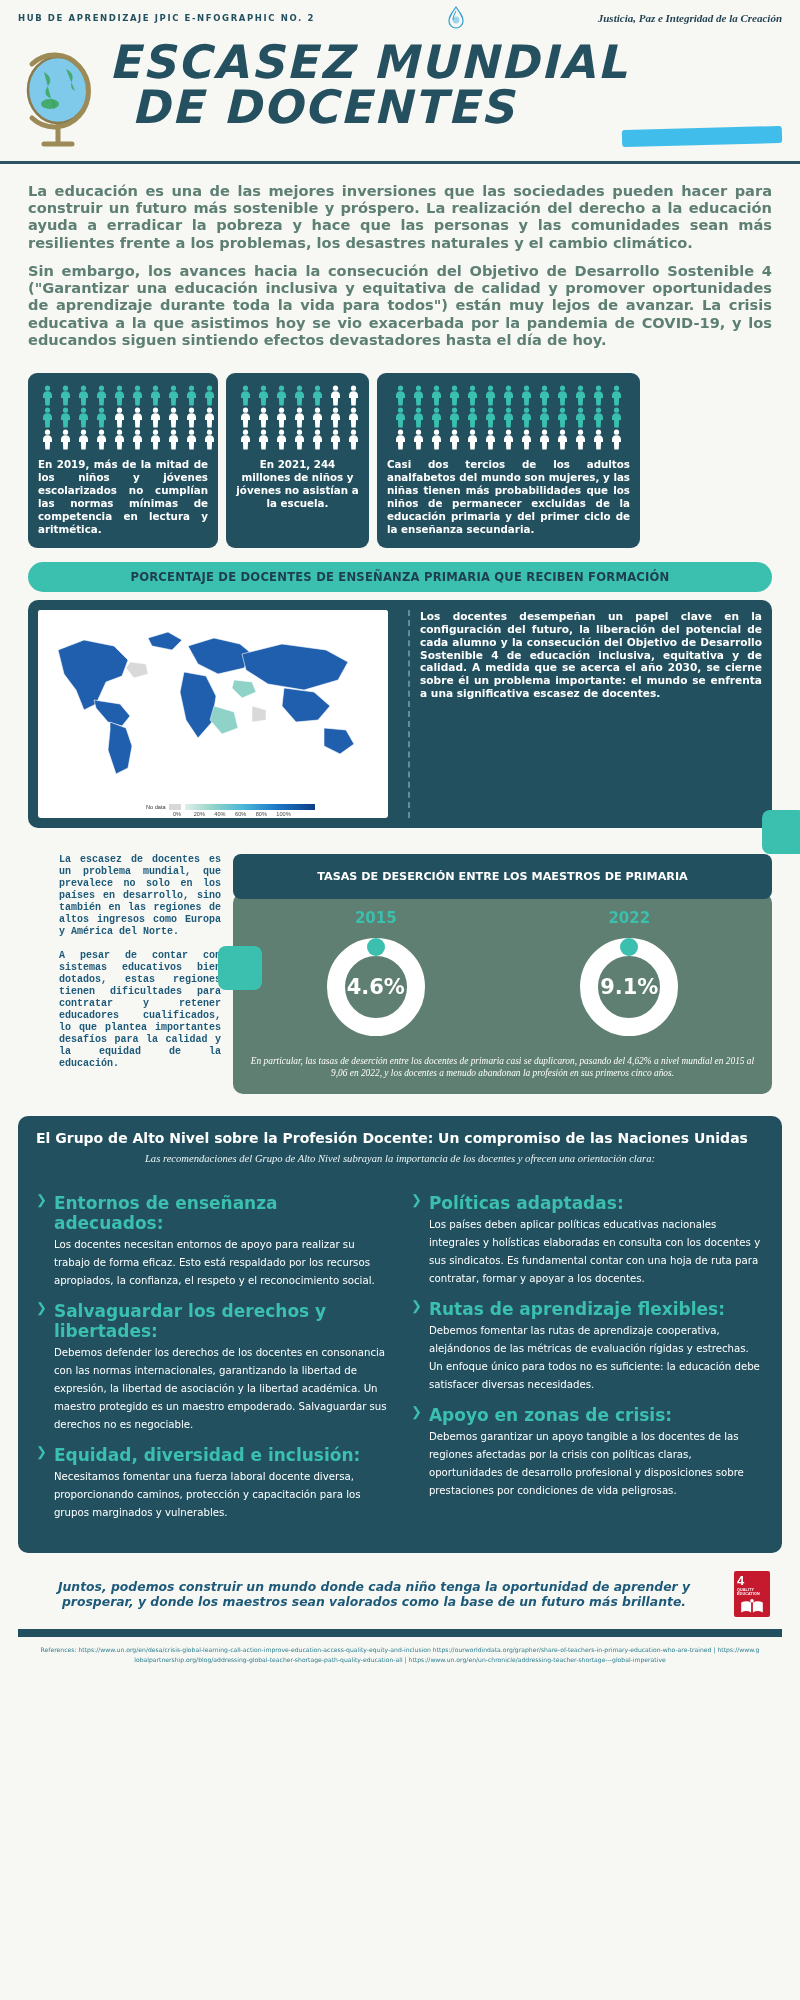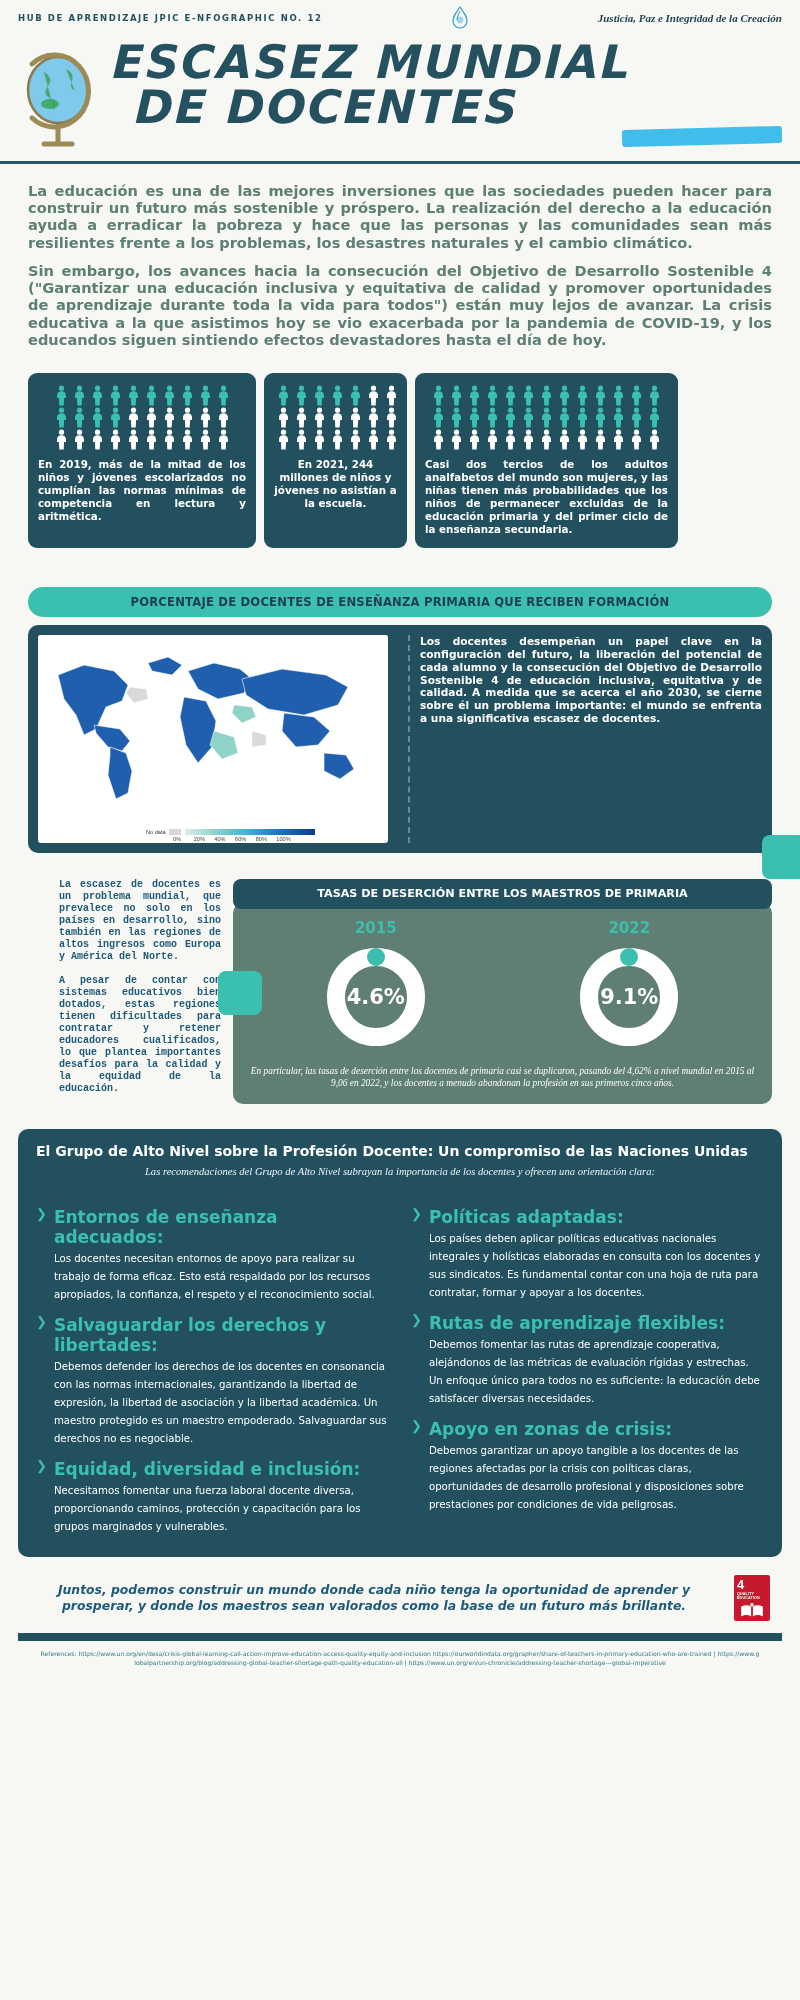--- a/index.html
+++ b/index.html
@@ -55,42 +55,42 @@
     font-size: 14.6px; line-height: 1.18;
     text-align: justify; margin-bottom: 11px;
   }
 
   
   .stats { display: flex; gap: 8px; padding: 4px 28px 0 28px; }
   .stat-card {
     background: #22505f; border-radius: 9px; padding: 12px 10px 12px 10px;
     color: #fff; display: flex; flex-direction: column;
   }
-  .sc1 { width: 228px; }
+  .sc1 { width: 190px; }
   .sc2 { width: 143px; }
   .sc3 { width: 263px; }
   .icon-grid { display: flex; flex-wrap: wrap; justify-content: center; gap: 1px 1px; margin-bottom: 8px;}
   .icon-grid.g3 { justify-content: flex-start; }
   .person { width: 17px; height: 21px; }
   .stat-text {
     font-family: "DejaVu Sans", sans-serif;
     font-size: 10.3px; line-height: 1.26; font-weight: 700;
     text-align: justify;
   }
   .sc2 .stat-text, .sc1 .stat-text { text-align: justify; }
   .sc2 .stat-text { text-align: center; }
 
   
   .map-section { padding: 14px 28px 0 28px; position: relative; }
   .map-banner {
     background: #3bbfae; color: #1d3f4f; border-radius: 18px;
     height: 30px; display: flex; align-items: center; justify-content: center;
     font-size: 11.6px; font-weight: 700; letter-spacing: .2px;
     font-family: "DejaVu Sans", sans-serif;
-    position: relative; z-index: 2; margin-top: 25px;
+    position: relative; z-index: 2;
   }
   .map-body {
     margin-top: 8px; background: #22505f; border-radius: 10px;
     display: flex; padding: 10px; gap: 20px;
   }
   .map-img {
     width: 350px; height: 208px; background: #fff; border-radius: 3px;
     position: relative; overflow: hidden;
   }
   .map-legend {
@@ -121,21 +121,21 @@
     font-weight: 700; font-size: 10px; line-height: 1.2;
     text-align: justify; margin-bottom: 12px; margin-left: 31px;
   }
   .teal-sq2 {
     position: absolute; left: 218px; top: 118px; width: 44px; height: 44px;
     background: #3bbfae; border-radius: 8px; z-index: 3;
   }
   .dropout-right { flex: 1; position: relative; }
   .dr-banner {
     background: #22505f; color: #fff; border-radius: 8px;
-    height: 30px; display: flex; align-items: center; justify-content: center;
+    height: 45px; display: flex; align-items: center; justify-content: center;
     font-size: 11.2px; font-weight: 700; font-family: "DejaVu Sans", sans-serif;
     position: relative; z-index: 2;
   }
   .dr-body {
     margin-top: -6px; background: #5e7f71; border-radius: 10px;
     padding: 16px 16px 14px 16px;
   }
   .donuts { display: flex; justify-content: space-around; }
   .donut-wrap { text-align: center; }
   .donut-year {
@@ -151,21 +151,21 @@
   }
   .dr-note {
     margin-top: 14px; color: #fff; font-size: 9.4px; line-height: 1.32;
     font-style: italic; text-align: center;
     font-family: "Liberation Serif", serif; font-weight: 400;
   }
 
   
   .recs {
     margin: 22px 18px 0 18px; background: #22505f; border-radius: 10px;
-    padding: 14px 18px 10px 18px; color: #fff;
+    padding: 14px 18px 20px 18px; color: #fff;
   }
   .recs-title {
     font-size: 14px; font-weight: 700; font-family: "DejaVu Sans", sans-serif;
     margin-bottom: 6px;
   }
   .recs-sub {
     font-size: 10.6px; font-style: italic; text-align: center;
     font-family: "Liberation Serif", serif; line-height: 1.3;
     margin: 0 auto 28px auto; width: 78%; color: #eef6f7;
   }
@@ -203,21 +203,21 @@
   .refs {
     padding: 8px 40px 0 40px; text-align: center;
     font-size: 6.1px; line-height: 1.5; color: #2b7f8f;
     font-family: "DejaVu Sans", sans-serif; word-break: break-all;
   }
 </style>
 </head>
 <body>
 
 <div class="topbar">
-  <div class="topbar-left">HUB DE APRENDIZAJE JPIC E-NFOGRAPHIC NO. 12</div>
+  <div class="topbar-left">HUB DE APRENDIZAJE JPIC E-NFOGRAPHIC NO. 2</div>
   <div class="topbar-logo">
     <svg viewBox="0 0 26 26" width="26" height="26">
       <path d="M13 2 C8 9 6 12 6 16 a7 7 0 0 0 14 0 C20 12 18 9 13 2 Z" fill="none" stroke="#2f9fd0" stroke-width="1.2"></path>
       <circle cx="13" cy="15" r="3.4" fill="#9dd6ea"></circle>
       <path d="M13 6 C11 10 10 12 10 15" fill="none" stroke="#2f9fd0" stroke-width="1"></path>
     </svg>
   </div>
   <div class="topbar-right">Justicia, Paz e Integridad de la Creación</div>
 </div>
 

